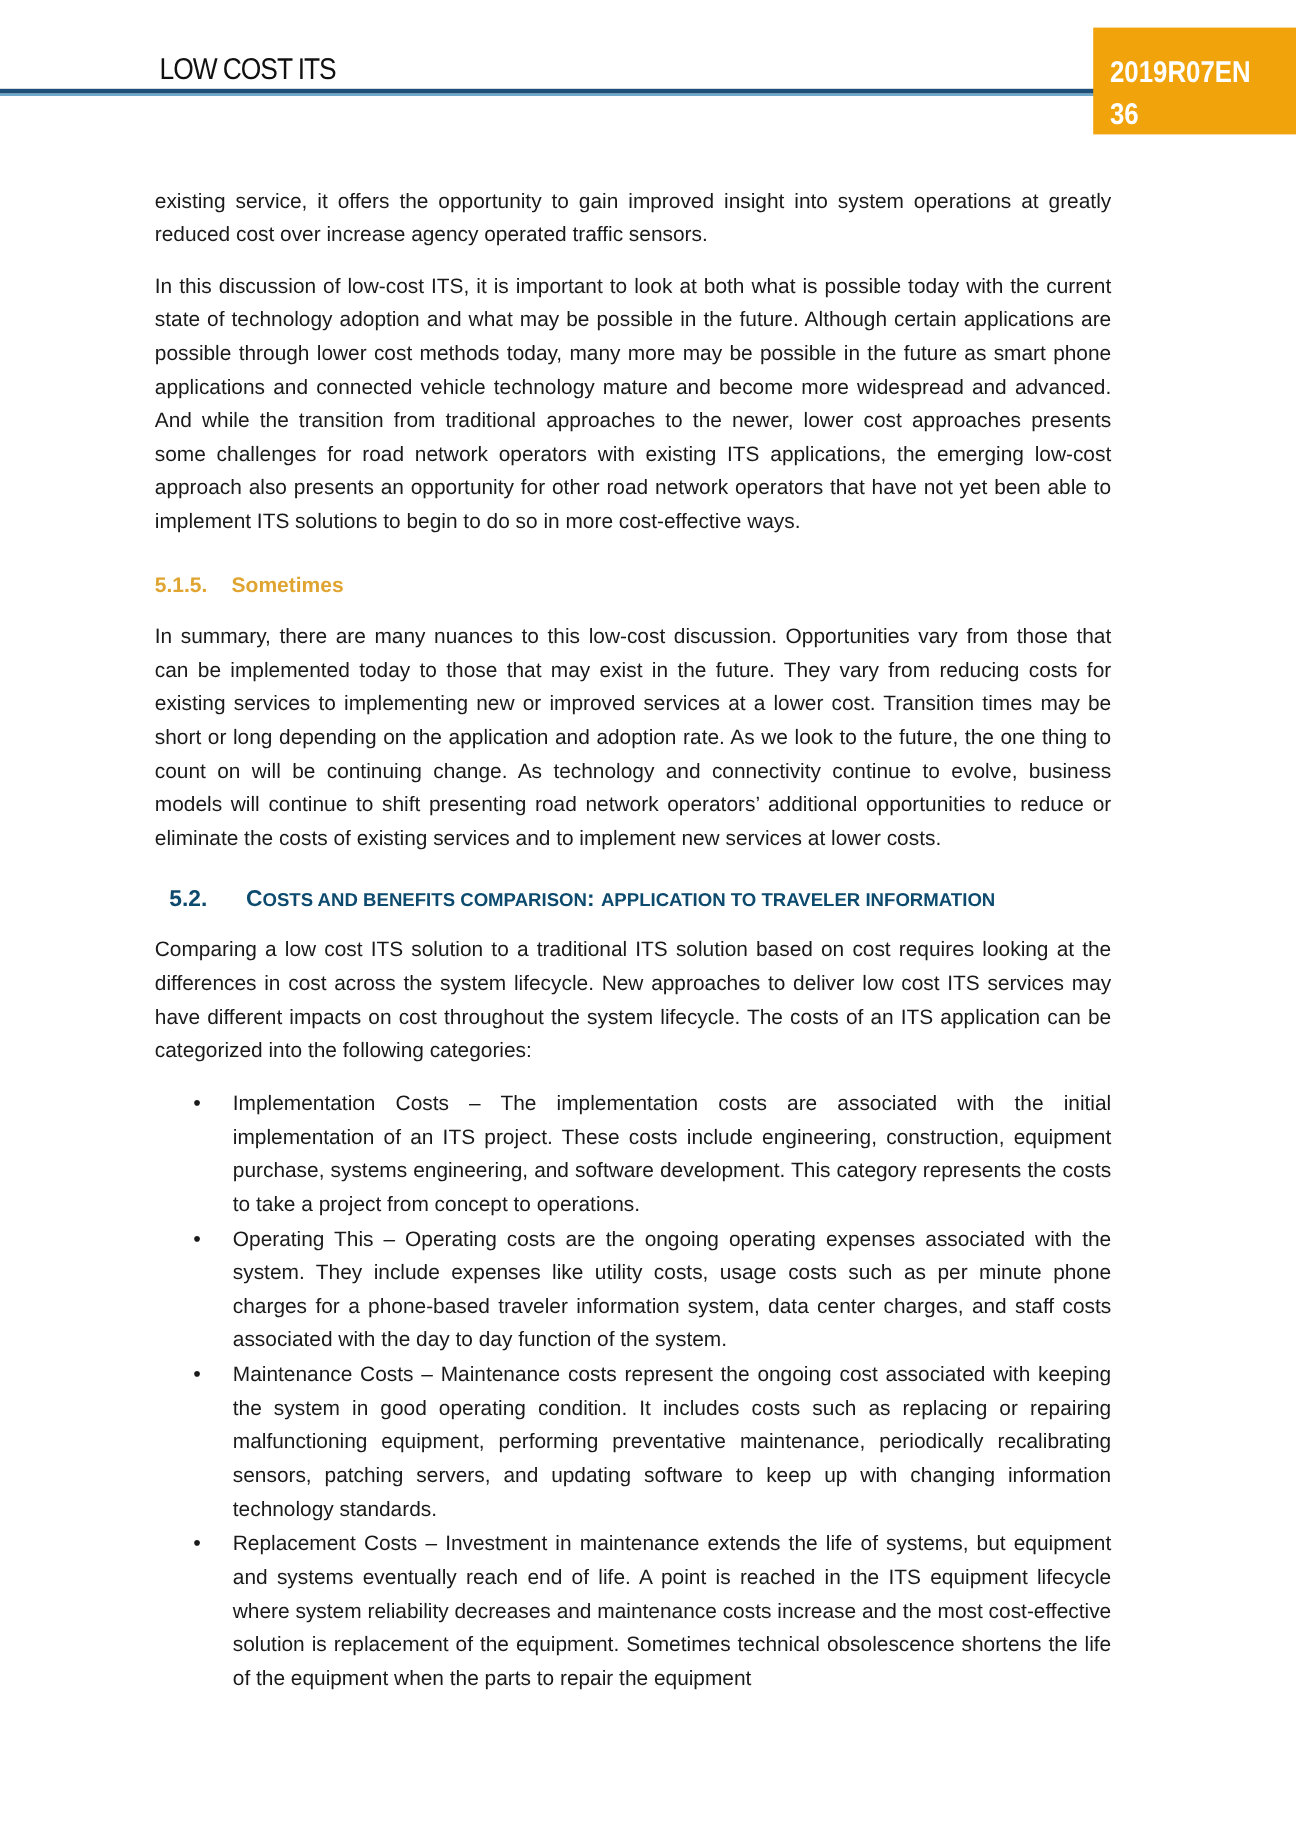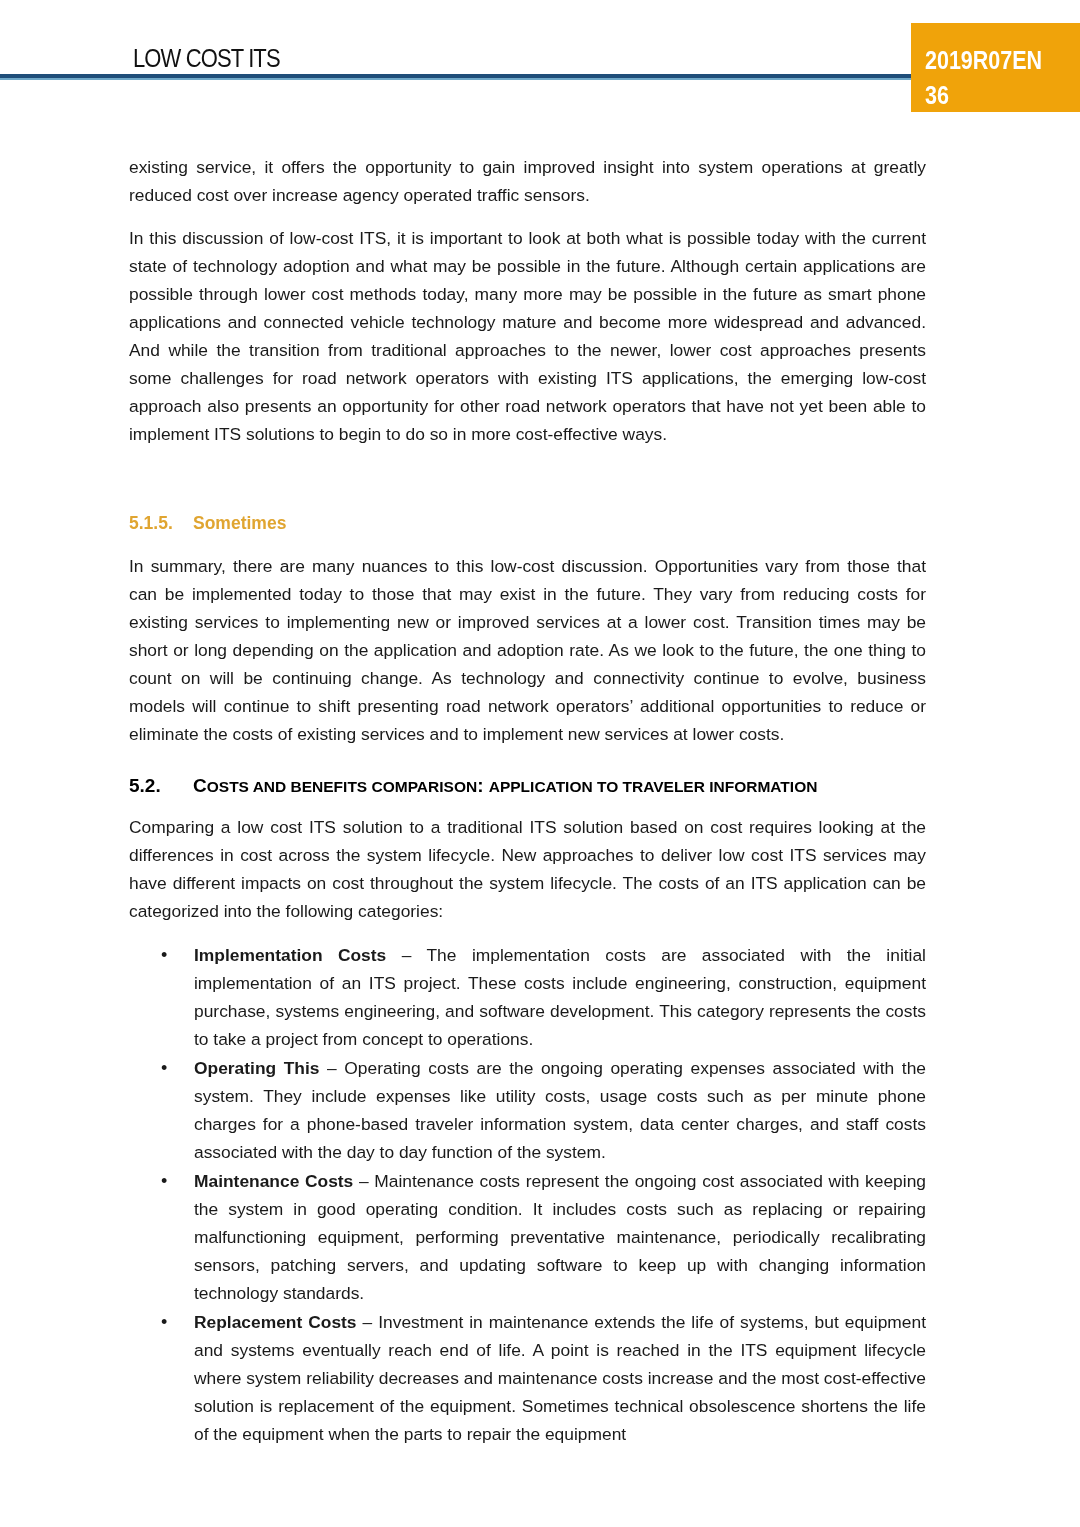--- a/index.html
+++ b/index.html
@@ -15,28 +15,28 @@
   .badge { position: absolute; left: 911px; top: 23px; width: 169px; height: 89px;
            background: #f0a30a; }
   .badge-code { position: absolute; left: 925px; top: 46px; font-size: 25px; font-weight: bold;
                 color: #fff; transform: scaleX(0.86); transform-origin: left center; }
   .badge-page { position: absolute; left: 925px; top: 81px; font-size: 25px; font-weight: bold;
                 color: #fff; transform: scaleX(0.86); transform-origin: left center; }
   .content { position: absolute; left: 129px; top: 153px; width: 797px;
              font-size: 17.4px; line-height: 28px; }
   p { margin: 0 0 15px 0; text-align: justify; }
   .h3 { color: #e0a531; font-weight: bold; font-size: 17.5px; margin: 25px 0 15px 0; }
-  .h3 .num { display: inline-block; width: 64px; margin-top: 36px; }
-  .h2 { color: #000000; font-weight: bold; font-size: 19px; margin: 24px 0 12px 0; }
+  .h3 .num { display: inline-block; width: 64px; }
+  .h2 { color: #0c4a6e; font-weight: bold; font-size: 19px; margin: 24px 0 12px 12px; }
   .h2 .num { display: inline-block; width: 64px; }
   .h2 .sc { font-size: 15.5px; }
   ul.bullets { list-style: none; margin: 16px 0 0 0; padding: 0; }
   ul.bullets li { position: relative; padding-left: 65px; text-align: justify; margin-bottom: 1px; }
   ul.bullets li .dot { position: absolute; left: 32px; top: 0; font-size: 18px; }
-  ul.bullets li b { font-weight: bold; }
+  ul.bullets li b { font-weight: normal; }
 </style>
 </head>
 <body>
 
 <div>
   <div class="header-title">LOW COST ITS</div>
   <div class="header-rule"></div>
   <div class="header-rule2"></div>
   <div class="badge"></div>
   <div class="badge-code">2019R07EN</div>

